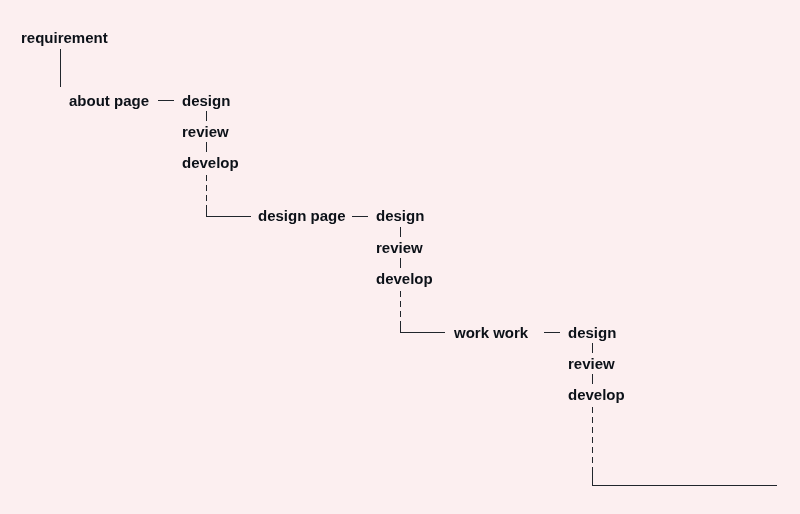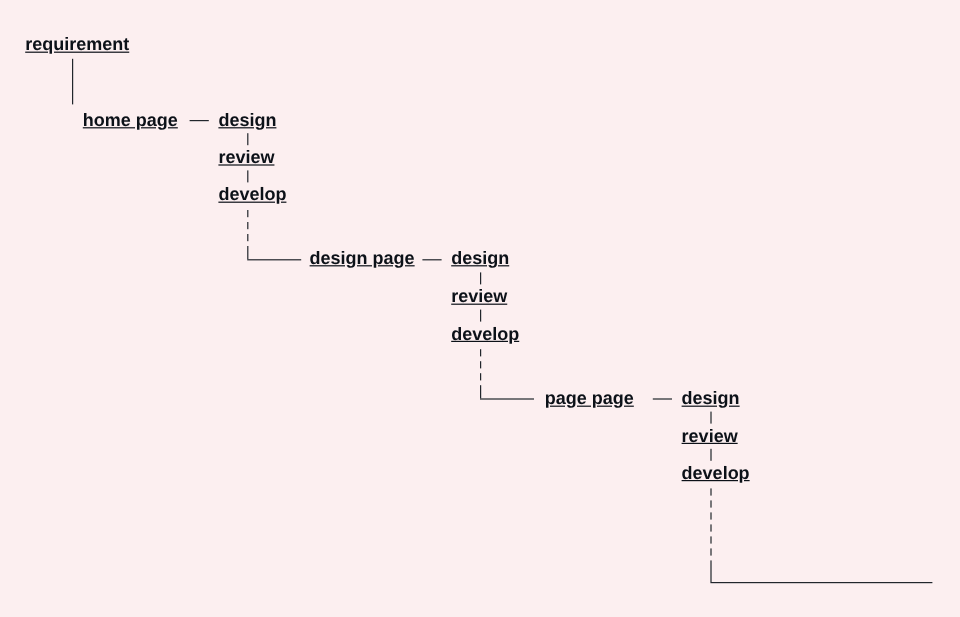--- a/index.html
+++ b/index.html
@@ -9,41 +9,40 @@
     font-family:Helvetica,Arial,sans-serif;
     font-size:15px;
     font-weight:700;
     color:#0c1118;
     position:relative;
     overflow:hidden;
   }
   .label{
     position:absolute;
     white-space:nowrap;
-    text-decoration:underline;
   }
   .line{
     position:absolute;
     background:#21262c;
   }
   .vline{width:1px}
   .hline{height:1px}
   .dash{
     position:absolute;
     width:1px;
     background:#21262c;
   }
 </style>
 </head>
 <body>
 
 <span class="label" style="left:21px;top:29px">requirement</span>
 <div class="line vline" style="left:60px;top:49px;height:38px"></div>
 
-<span class="label" style="left:69px;top:92px">home page</span>
+<span class="label" style="left:69px;top:92px">about page</span>
 <div class="line hline" style="left:158px;top:100px;width:16px"></div>
 <span class="label" style="left:182px;top:92px">design</span>
 <div class="line vline" style="left:206px;top:111px;height:10px"></div>
 <span class="label" style="left:182px;top:123px">review</span>
 <div class="line vline" style="left:206px;top:142px;height:10px"></div>
 <span class="label" style="left:182px;top:154px">develop</span>
 
 <div class="dash" style="left:206px;top:175px;height:6px"></div>
 <div class="dash" style="left:206px;top:185px;height:6px"></div>
 <div class="dash" style="left:206px;top:195px;height:6px"></div>
@@ -57,21 +56,21 @@
 <span class="label" style="left:376px;top:239px">review</span>
 <div class="line vline" style="left:400px;top:258px;height:10px"></div>
 <span class="label" style="left:376px;top:270px">develop</span>
 
 <div class="dash" style="left:400px;top:291px;height:6px"></div>
 <div class="dash" style="left:400px;top:301px;height:6px"></div>
 <div class="dash" style="left:400px;top:311px;height:6px"></div>
 <div class="line vline" style="left:400px;top:321px;height:11px"></div>
 <div class="line hline" style="left:400px;top:332px;width:45px"></div>
 
-<span class="label" style="left:454px;top:324px">page page</span>
+<span class="label" style="left:454px;top:324px">work work</span>
 <div class="line hline" style="left:544px;top:332px;width:16px"></div>
 <span class="label" style="left:568px;top:324px">design</span>
 <div class="line vline" style="left:592px;top:343px;height:10px"></div>
 <span class="label" style="left:568px;top:355px">review</span>
 <div class="line vline" style="left:592px;top:374px;height:10px"></div>
 <span class="label" style="left:568px;top:386px">develop</span>
 
 <div class="dash" style="left:592px;top:407px;height:6px"></div>
 <div class="dash" style="left:592px;top:417px;height:6px"></div>
 <div class="dash" style="left:592px;top:427px;height:6px"></div>

